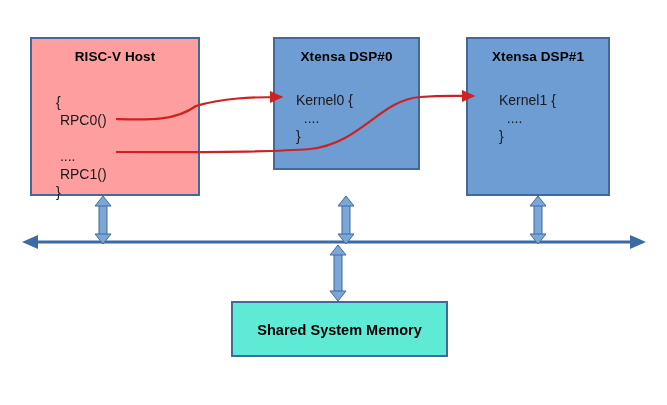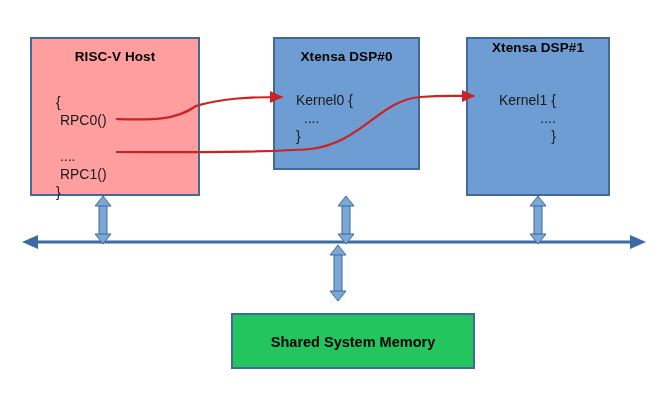--- a/index.html
+++ b/index.html
@@ -54,24 +54,23 @@
   #dsp1-box {
     left: 466px;
     top: 37px;
     width: 144px;
     height: 159px;
     background: #6E9DD3;
   }
   #mem-box {
     left: 231px;
     top: 301px;
-    width: 244px;
+    width: 217px;
     height: 56px;
-    background: #22c55e;
-    margin-top: 12px;
+    background: #5eead4;
   }
   #mem-label {
     position: absolute;
     left: 0;
     right: 0;
     top: 19px;
     text-align: center;
     font-weight: bold;
     font-size: 14.5px;
     color: #000000;
@@ -102,22 +101,22 @@
   </div>
 
   <div class="box" id="dsp0-box">
     <div class="box-title" style="top:10px;">Xtensa DSP#0</div>
     <div class="code" style="left:21px; top:52px;">Kernel0 {
   ....
 }</div>
   </div>
 
   <div class="box" id="dsp1-box">
-    <div class="box-title" style="top:1px;">Xtensa DSP#1</div>
-    <div class="code" style="left:31px; top:52px;text-align:right;">Kernel1 {
+    <div class="box-title" style="top:10px;">Xtensa DSP#1</div>
+    <div class="code" style="left:31px; top:52px;">Kernel1 {
   ....
 }</div>
   </div>
 
   <div class="box" id="mem-box">
     <div id="mem-label">Shared System Memory</div>
   </div>
 
   <svg class="layer" viewBox="0 0 667 405">
     <defs>

